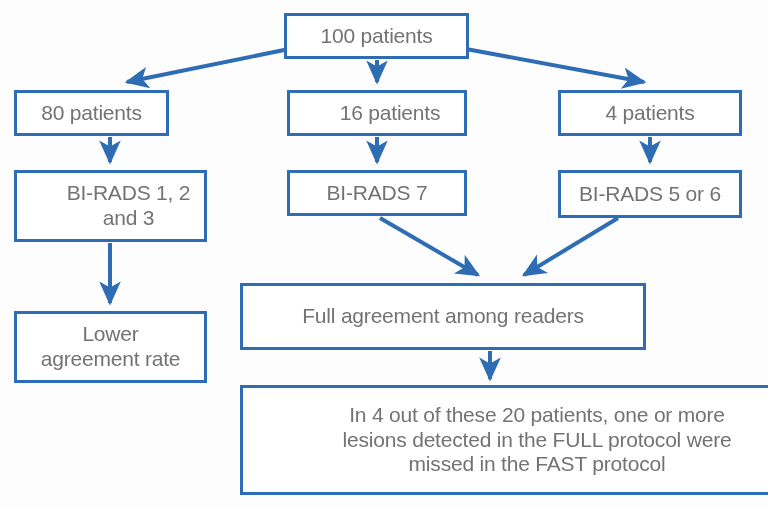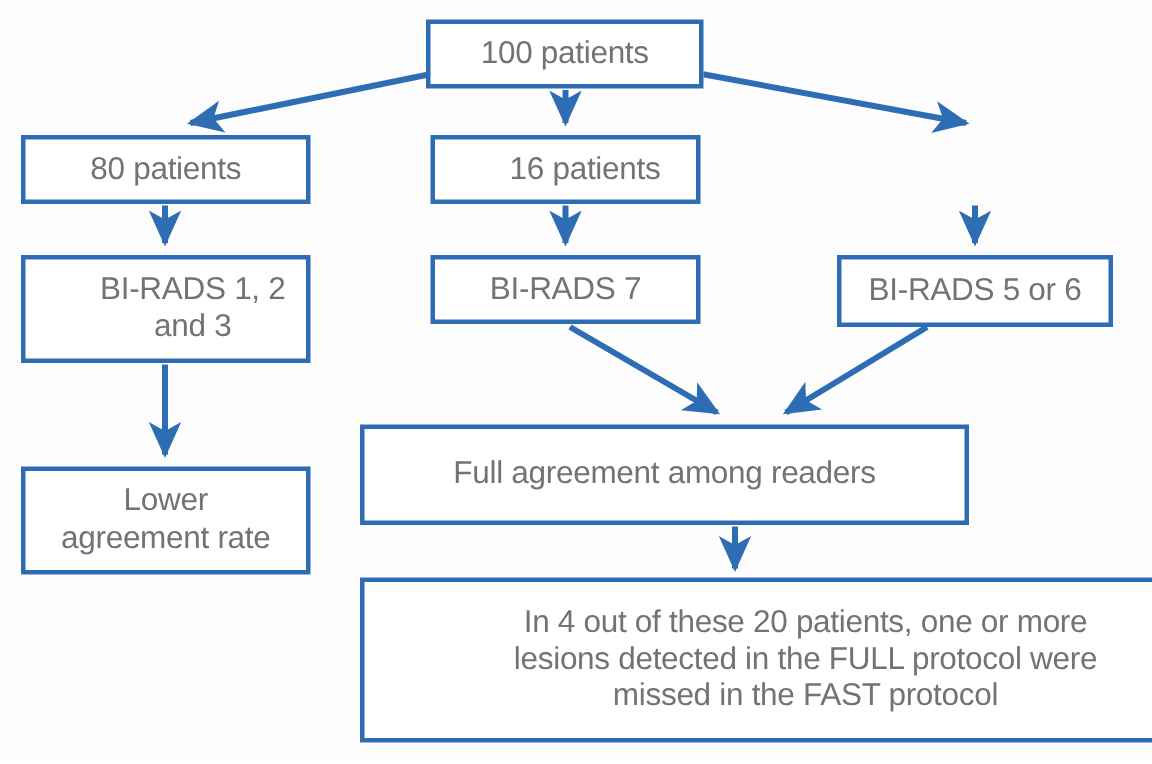--- a/index.html
+++ b/index.html
@@ -37,21 +37,21 @@
     line-height: 1.18;
     letter-spacing: -0.2px;
     z-index: 2;
   }
   .node .txt {
     display: block;
     width: 100%;
     white-space: pre-line;
   }
   .n-top      { left: 284px; top: 13px;  width: 185px; height: 46px; }
-  .n-left1    { left: 14px;  top: 90px;  width: 193px; height: 46px; }
+  .n-left1    { left: 14px;  top: 90px;  width: 155px; height: 46px; }
   .n-mid1     { left: 287px; top: 90px;  width: 180px; height: 46px; padding-left: 26px; }
   .n-right1   { left: 558px; top: 90px;  width: 184px; height: 46px; }
   .n-left2    { left: 14px;  top: 170px; width: 193px; height: 72px; padding-left: 36px; }
   .n-mid2     { left: 287px; top: 170px; width: 180px; height: 46px; }
   .n-right2   { left: 558px; top: 170px; width: 184px; height: 48px; }
   .n-left3    { left: 14px;  top: 311px; width: 193px; height: 72px; }
   .n-agree    { left: 240px; top: 283px; width: 406px; height: 67px; }
   .n-summary  { left: 240px; top: 385px; width: 594px; height: 110px; font-size: 21px; }
 </style>
 </head>
@@ -92,20 +92,23 @@
   </div>
 
   <div class="node n-left1">
     <span class="txt">80 patients</span>
   </div>
 
   <div class="node n-mid1">
     <span class="txt">16 patients</span>
   </div>
 
+  <div class="node n-right1">
+    <span class="txt">4 patients</span>
+  </div>
 
   <div class="node n-left2">
     <span class="txt">BI-RADS 1, 2
 and 3</span>
   </div>
 
   <div class="node n-mid2">
     <span class="txt">BI-RADS  7</span>
   </div>
 

